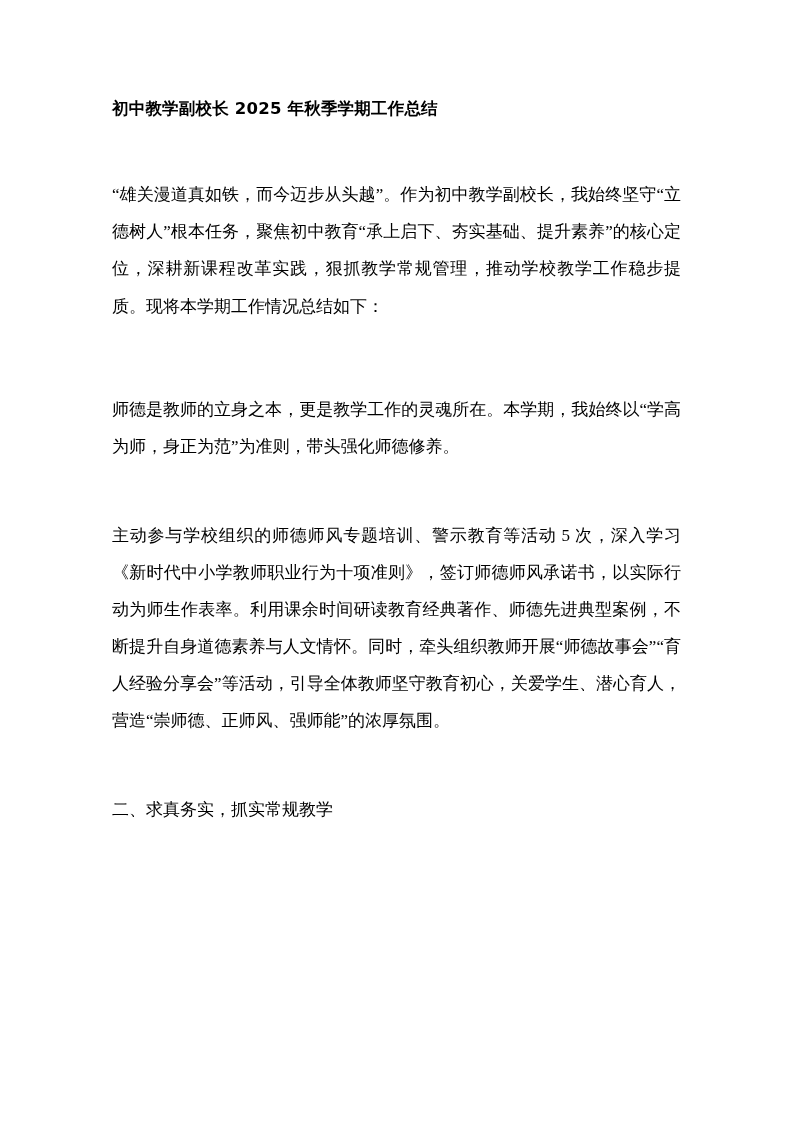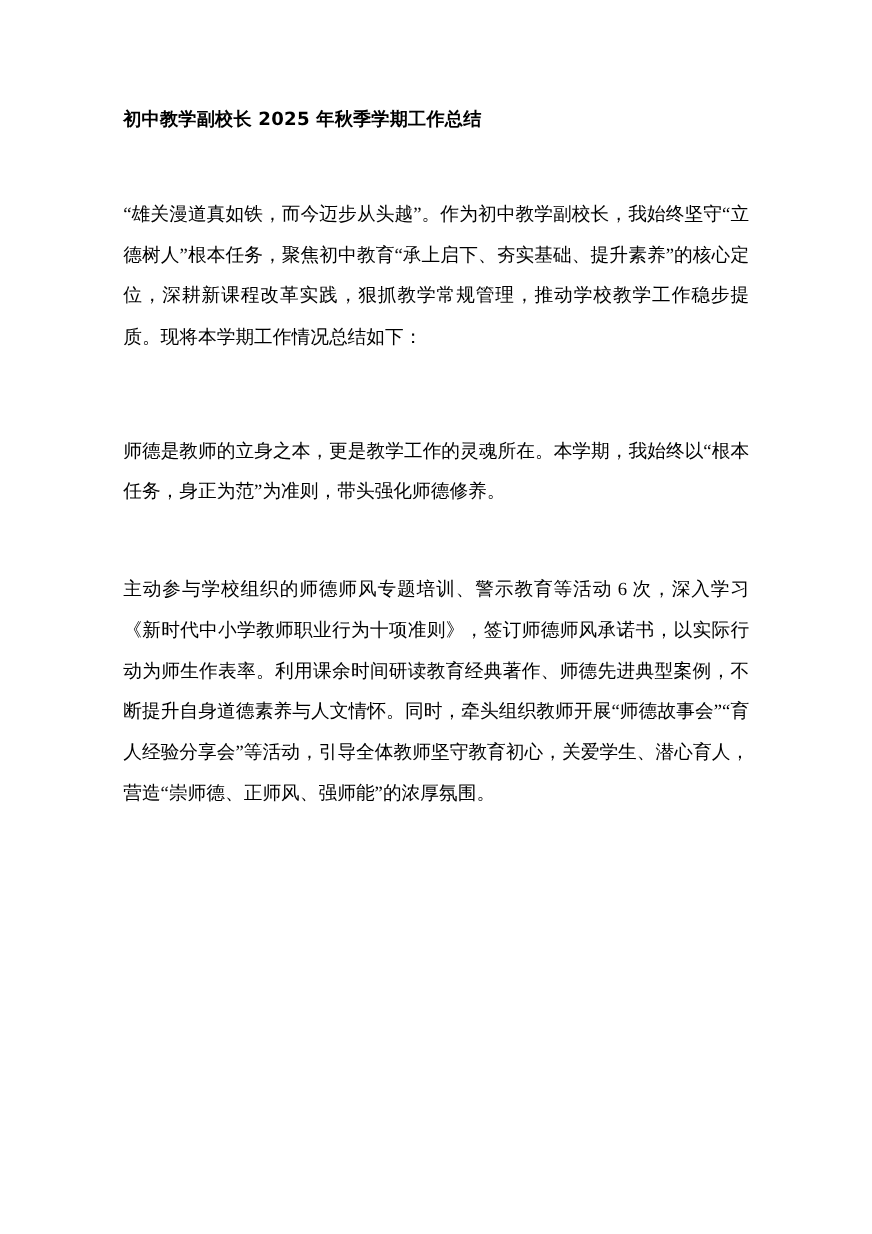--- a/index.html
+++ b/index.html
@@ -62,23 +62,24 @@
 
 <div class="page">
 
   <h1 class="doc-title">初中教学副校长 2025 年秋季学期工作总结</h1>
 
   <p class="para lead">“雄关漫道真如铁，而今迈步从头越”。作为初中教学副校长，我始终坚守“立德树人”根本任务，聚焦初中教育“承上启下、夯实基础、提升素养”的核心定位，深耕新课程改革实践，狠抓教学常规管理，推动学校教学工作稳步提质。现将本学期工作情况总结如下：</p>
 
   <div class="spacer-block"></div>
 
 
-  <p class="para tight">师德是教师的立身之本，更是教学工作的灵魂所在。本学期，我始终以“根本任务，身正为范”为准则，带头强化师德修养。</p>
+  <p class="para tight">师德是教师的立身之本，更是教学工作的灵魂所在。本学期，我始终以“学高为师，身正为范”为准则，带头强化师德修养。</p>
 
   <div class="gap-lg"></div>
 
-  <p class="para">主动参与学校组织的师德师风专题培训、警示教育等活动 6 次，深入学习《新时代中小学教师职业行为十项准则》，签订师德师风承诺书，以实际行动为师生作表率。利用课余时间研读教育经典著作、师德先进典型案例，不断提升自身道德素养与人文情怀。同时，牵头组织教师开展“师德故事会”“育人经验分享会”等活动，引导全体教师坚守教育初心，关爱学生、潜心育人，营造“崇师德、正师风、强师能”的浓厚氛围。</p>
+  <p class="para">主动参与学校组织的师德师风专题培训、警示教育等活动 5 次，深入学习《新时代中小学教师职业行为十项准则》，签订师德师风承诺书，以实际行动为师生作表率。利用课余时间研读教育经典著作、师德先进典型案例，不断提升自身道德素养与人文情怀。同时，牵头组织教师开展“师德故事会”“育人经验分享会”等活动，引导全体教师坚守教育初心，关爱学生、潜心育人，营造“崇师德、正师风、强师能”的浓厚氛围。</p>
 
   <div class="spacer-block"></div>
 
+  <p class="para heading-line">二、求真务实，抓实常规教学</p>
 
 
 </div>
 
 </body></html>

